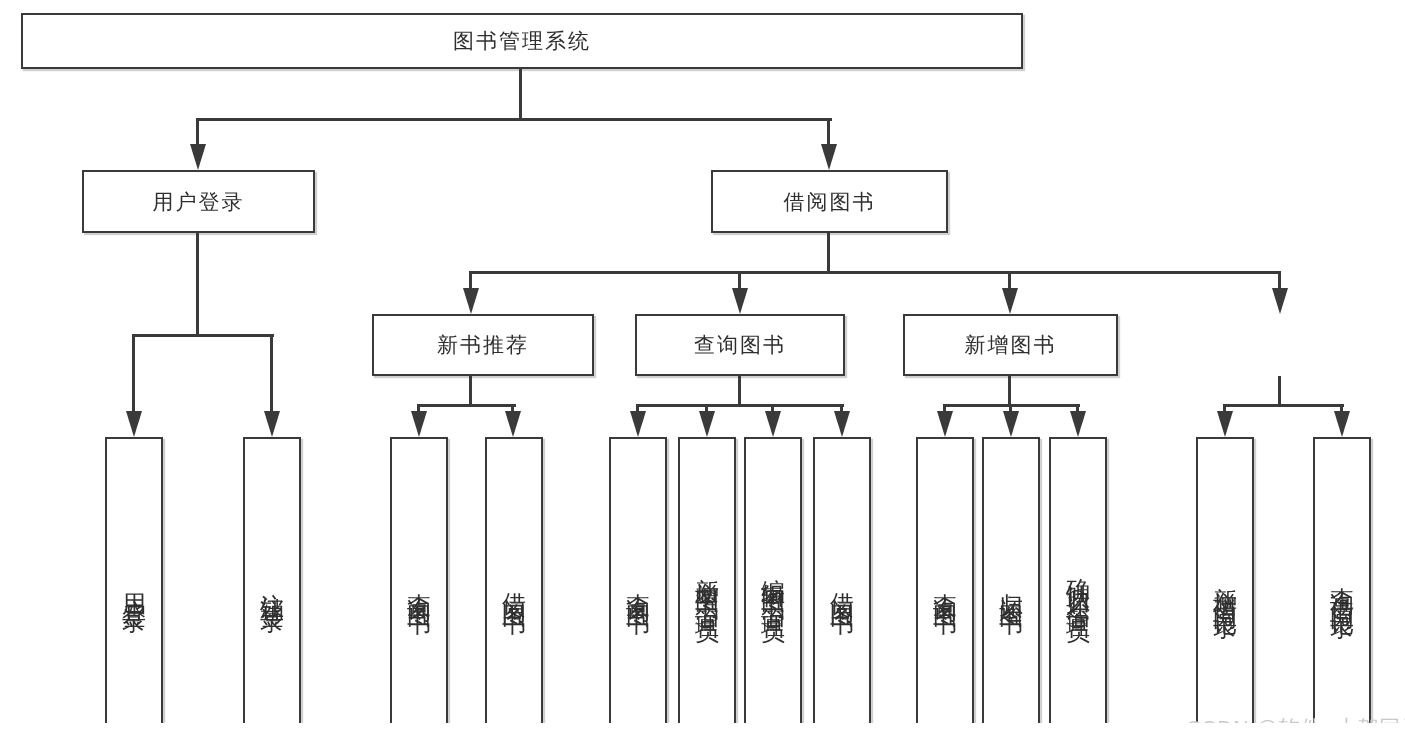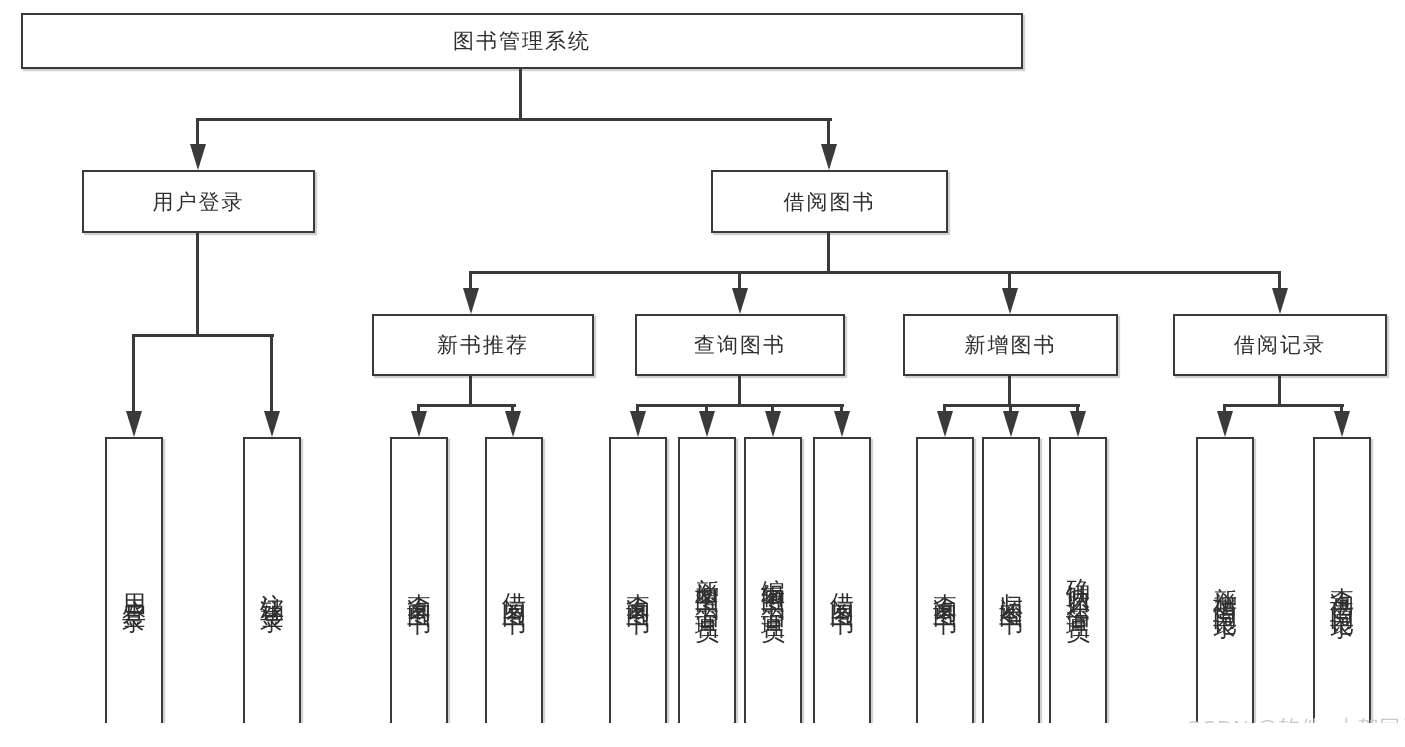--- a/index.html
+++ b/index.html
@@ -79,23 +79,20 @@
 
   <div class="node hlabel" style="left:372px;top:314px;width:222px;height:62px">
     <span class="lbl">新书推荐</span>
   </div>
   <div class="node hlabel" style="left:635px;top:314px;width:210px;height:62px">
     <span class="lbl">查询图书</span>
   </div>
   <div class="node hlabel" style="left:903px;top:314px;width:215px;height:62px">
     <span class="lbl">新增图书</span>
   </div>
-  <div class="node hlabel" style="left:1173px;top:314px;width:214px;height:62px">
-    <span class="lbl">借阅记录</span>
-  </div>
 
   <div class="vl" style="left:469px;top:376px;height:31px"></div>
   <div class="hl" style="left:417px;top:404px;width:99px"></div>
   <div class="vl" style="left:417px;top:405px;height:8px"></div>
   <div class="arrow" style="left:411px;top:411px"></div>
   <div class="vl" style="left:511px;top:405px;height:8px"></div>
   <div class="arrow" style="left:505px;top:411px"></div>
 
   <div class="vl" style="left:738px;top:376px;height:31px"></div>
   <div class="hl" style="left:636px;top:404px;width:208px"></div>

